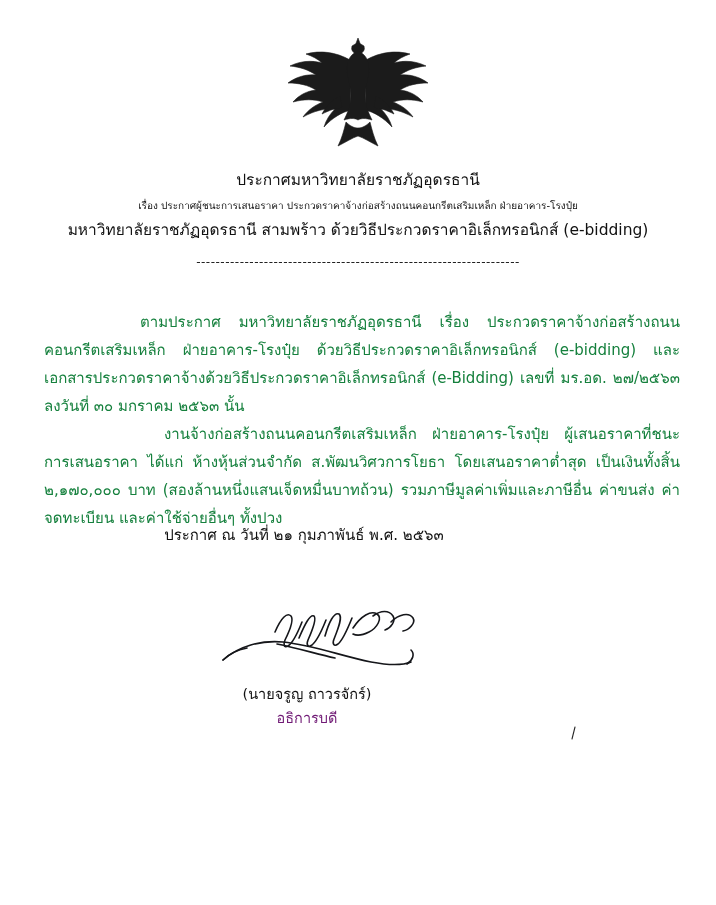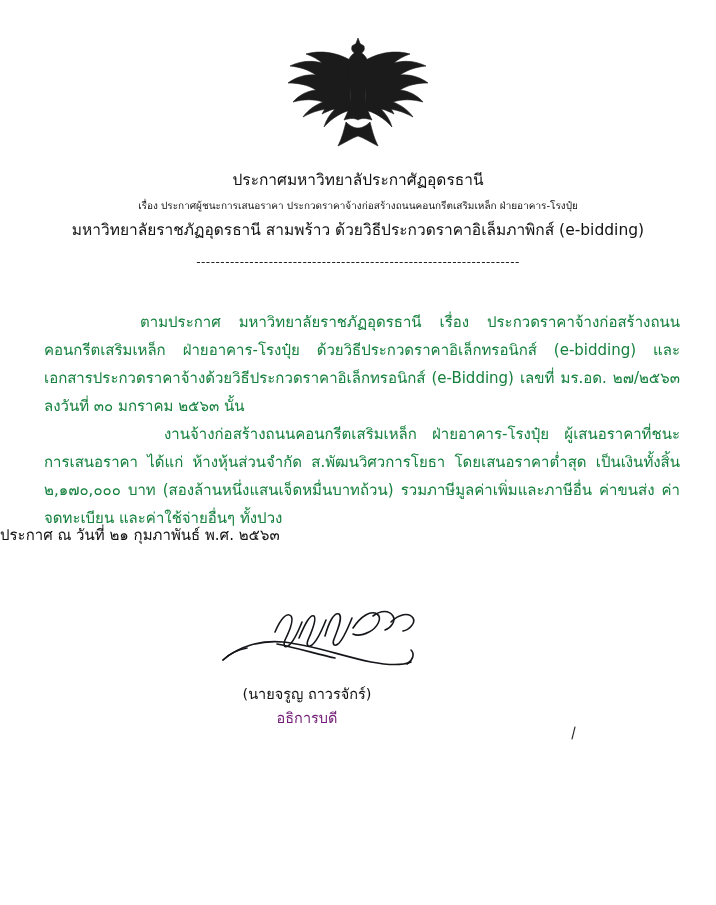--- a/index.html
+++ b/index.html
@@ -79,21 +79,21 @@
   .para.indent-2 { text-indent: 120px; }
 
   .para + .para { margin-top: 0px; }
 
   
   .date-line {
     position: absolute;
     top: 522px;
     left: 0;
     width: 608px;
-    text-align: left;
+    text-align: center;
     font-size: 15px;
     line-height: 26px;
     color: #111;
   }
 
   
   .signature-area {
     position: absolute;
     top: 598px;
     left: 0;
@@ -149,23 +149,23 @@
 
         <path d="M68 88 C66 96 64 104 60 112 C68 108 74 104 80 102 C86 104 92 108 100 112 C96 104 94 96 92 88 C88 92 84 94 80 94 C76 94 72 92 68 88 Z"></path>
 
         <path d="M62 62 C54 66 48 72 44 80 C52 76 58 74 64 74 Z"></path>
         <path d="M98 62 C106 66 112 72 116 80 C108 76 102 74 96 74 Z"></path>
       </g>
     </svg>
   </div>
 
   <div class="heading-block">
-    <div class="head-line l1">ประกาศมหาวิทยาลัประกาศัฏอุดรธานี</div>
+    <div class="head-line l1">ประกาศมหาวิทยาลัยราชภัฏอุดรธานี</div>
     <div class="head-line l2">เรื่อง ประกาศผู้ชนะการเสนอราคา ประกวดราคาจ้างก่อสร้างถนนคอนกรีตเสริมเหล็ก ฝ่ายอาคาร-โรงปุ๋ย</div>
-    <div class="head-line l3">มหาวิทยาลัยราชภัฏอุดรธานี สามพร้าว ด้วยวิธีประกวดราคาอิเล็มภาพิกส์ (e-bidding)</div>
+    <div class="head-line l3">มหาวิทยาลัยราชภัฏอุดรธานี สามพร้าว ด้วยวิธีประกวดราคาอิเล็กทรอนิกส์ (e-bidding)</div>
     <div class="divider-line">-------------------------------------------------------------------</div>
   </div>
 
   <div class="body-block">
     <p class="para indent-1">ตามประกาศ  มหาวิทยาลัยราชภัฏอุดรธานี เรื่อง ประกวดราคาจ้างก่อสร้างถนนคอนกรีตเสริมเหล็ก ฝ่ายอาคาร-โรงปุ๋ย ด้วยวิธีประกวดราคาอิเล็กทรอนิกส์ (e-bidding) และเอกสารประกวดราคาจ้างด้วยวิธีประกวดราคาอิเล็กทรอนิกส์ (e-Bidding) เลขที่ มร.อด. ๒๗/๒๕๖๓ ลงวันที่ ๓๐ มกราคม ๒๕๖๓ นั้น</p>
     <p class="para indent-2">งานจ้างก่อสร้างถนนคอนกรีตเสริมเหล็ก ฝ่ายอาคาร-โรงปุ๋ย ผู้เสนอราคาที่ชนะการเสนอราคา ได้แก่ ห้างหุ้นส่วนจำกัด ส.พัฒนวิศวการโยธา โดยเสนอราคาต่ำสุด เป็นเงินทั้งสิ้น ๒,๑๗๐,๐๐๐ บาท (สองล้านหนึ่งแสนเจ็ดหมื่นบาทถ้วน)  รวมภาษีมูลค่าเพิ่มและภาษีอื่น ค่าขนส่ง ค่าจดทะเบียน และค่าใช้จ่ายอื่นๆ ทั้งปวง</p>
   </div>
 
   <div class="date-line">ประกาศ ณ วันที่  ๒๑  กุมภาพันธ์ พ.ศ. ๒๕๖๓</div>
 

